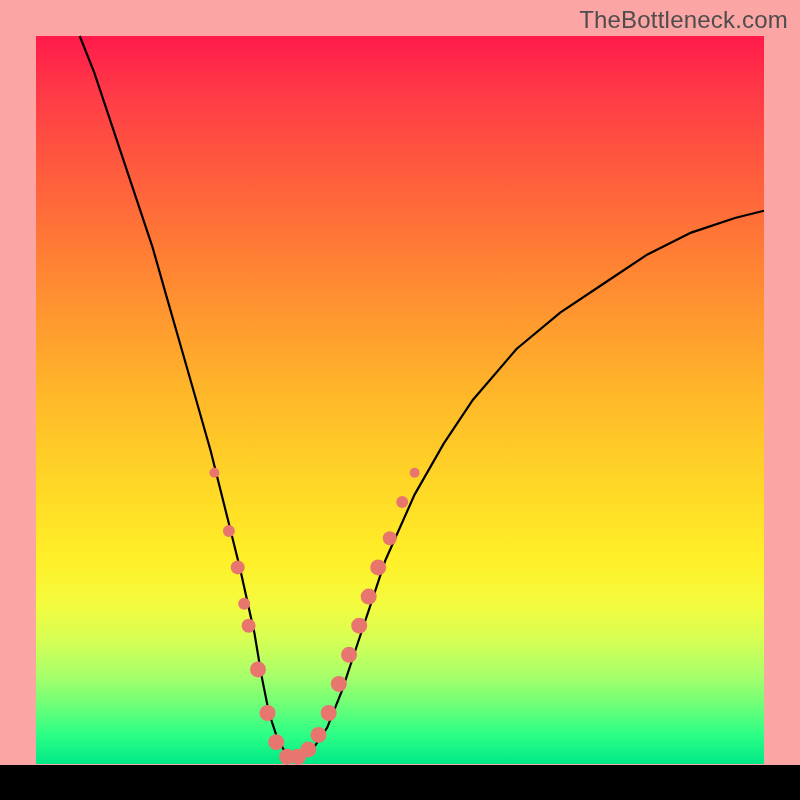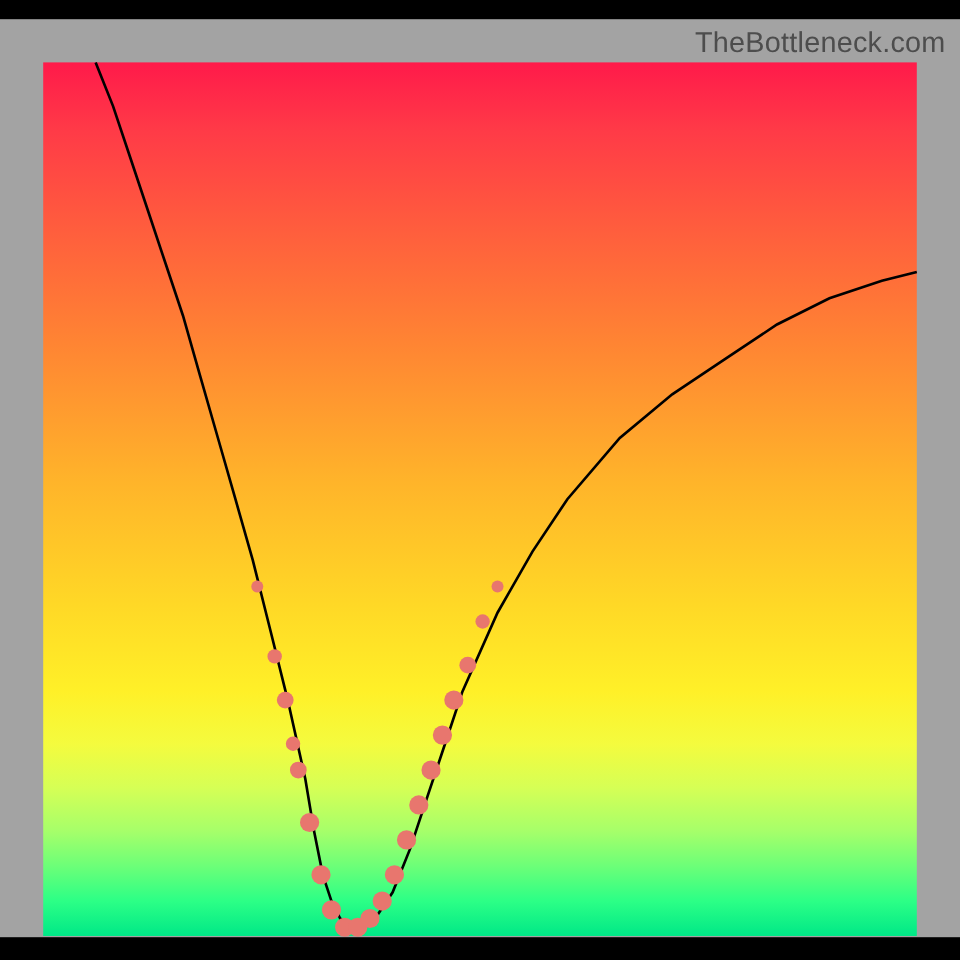--- a/index.html
+++ b/index.html
@@ -6,25 +6,25 @@
     margin: 0;
     padding: 0;
     width: 800px;
     height: 800px;
     overflow: hidden;
     background: #000;
     font-family: Arial, Helvetica, sans-serif;
   }
   .frame {
     position: absolute;
-    top: 16px;
+    top: 0;
     left: 0;
     width: 800px;
     height: 765px;
-    background: #a3a3a3;
+    background: #fca5a5;
   }
   .plot-area {
     position: absolute;
     top: 36px;
     left: 36px;
     width: 728px;
     height: 728px;
     
     background: linear-gradient(
       to bottom,

